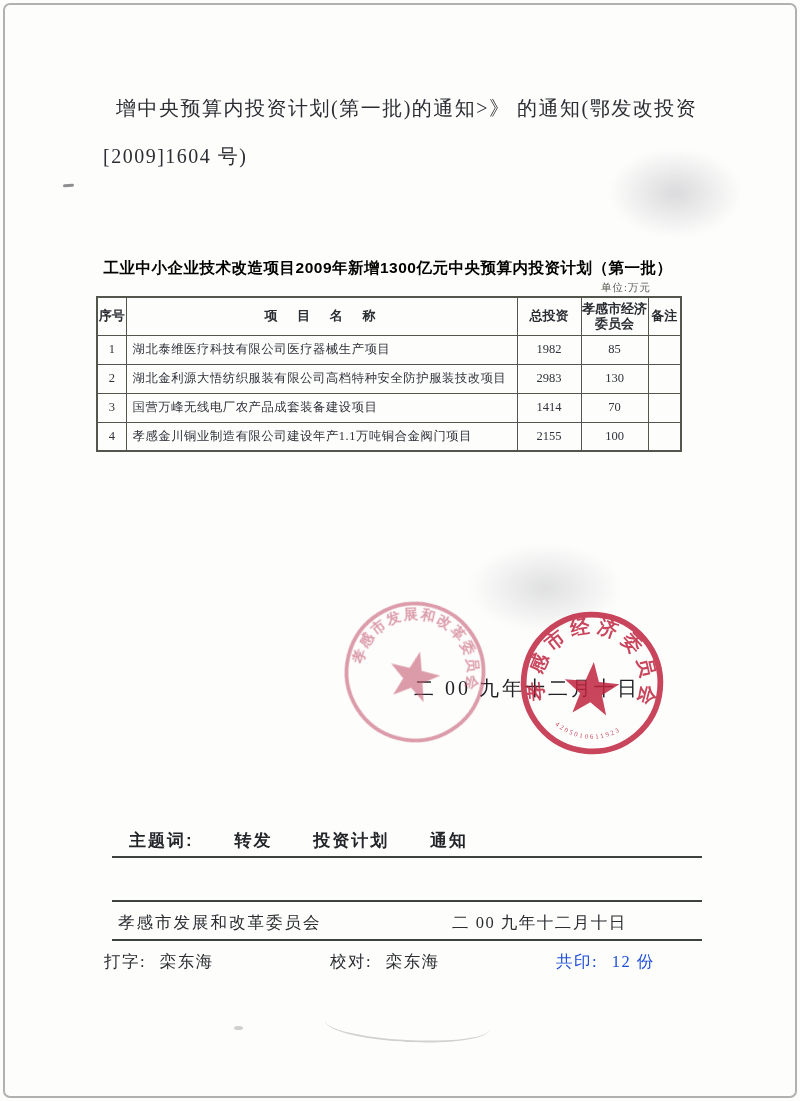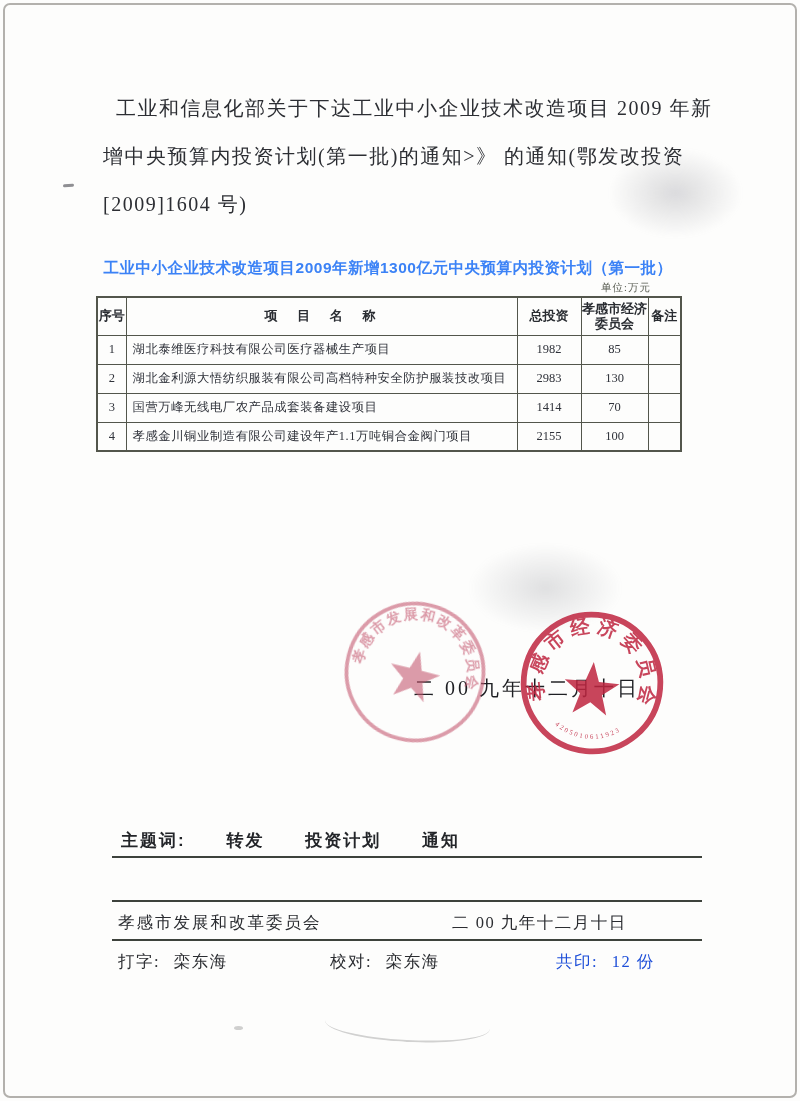--- a/index.html
+++ b/index.html
@@ -30,21 +30,21 @@
     background:radial-gradient(ellipse at center, rgba(120,122,132,0.22), rgba(120,122,132,0) 70%); filter:blur(2px); }
   .smudge-c { left:325px; top:1008px; width:165px; height:32px;
     border-bottom:2px solid rgba(125,125,125,0.35); border-radius:50%; transform:rotate(3deg); }
   .smudge-d { left:234px; top:1026px; width:9px; height:4px;
     background:rgba(120,120,120,0.35); border-radius:50%; }
 
   
   .table-title {
     position:absolute; left:96px; top:258px; width:584px; text-align:center;
     font-family:"Liberation Sans","DejaVu Sans",sans-serif;
-    font-weight:bold; font-size:15.5px; letter-spacing:0.5px; color:#3b82f6;
+    font-weight:bold; font-size:15.5px; letter-spacing:0.5px; color:#000000;
   }
   .unit-note {
     position:absolute; left:578px; top:281px; width:96px; text-align:center;
     font-size:10.5px; letter-spacing:1px; color:#565a4f;
   }
   table.data {
     position:absolute; left:96px; top:296px; width:584px;
     border-collapse:collapse; table-layout:fixed;
     font-size:12px; color:#2f323a; background:transparent;
   }
@@ -73,39 +73,38 @@
     position:absolute; left:414px; top:675px; z-index:1;
     font-size:20px; letter-spacing:3px; color:#1e1f23; white-space:nowrap;
   }
 
   
   .f-line { position:absolute; white-space:nowrap; }
   .f-keywords { left:118px; top:829px;
     font-family:"Liberation Sans","DejaVu Sans",sans-serif;
     font-weight:bold; font-size:17px; letter-spacing:2px; color:#232529; }
   .f-keywords .kw { margin-left:34px; }
-  .f-keywords .kw-label { margin-left:3px; font-weight:bold; }
+  .f-keywords .kw-label { margin-left:11px; font-weight:bold; }
   .rule { position:absolute; left:112px; width:590px; height:2px; background:#3d423c; }
   .rule-1 { top:856px; } .rule-2 { top:900px; } .rule-3 { top:939px; }
   .f-cc { left:118px; top:870px; font-size:16.5px; letter-spacing:2px; color:#2b2d31; }
   .f-issuer { left:118px; top:912px; font-size:16.5px; letter-spacing:2px; color:#2b2d31; }
   .f-issuedate { left:452px; top:912px; font-size:16.5px; letter-spacing:1.5px; color:#2b2d31; }
-  .f-typist { left:118px; top:951px; font-size:16.5px; letter-spacing:1.5px; color:#2b2d31; }
+  .f-typist { left:104px; top:951px; font-size:16.5px; letter-spacing:1.5px; color:#2b2d31; }
   .f-proof { left:330px; top:951px; font-size:16.5px; letter-spacing:1.5px; color:#2b2d31; }
   .f-copies { left:556px; top:951px; font-size:16.5px; letter-spacing:1.5px; color:#1d4ed8;text-align:center; }
   .lbl { margin-right:8px; }
 </style>
 </head>
 <body>
 
 <div class="page">
   <div class="page-frame"></div>
 
   <div class="intro">
-    <div class="line">工业和信息化部关于下达工业中小企业技术改造项目 2009 年新</div>
     <div class="line">增中央预算内投资计划(第一批)的通知&gt;》 的通知(鄂发改投资</div>
     <div class="line">[2009]1604 号)</div>
   </div>
 
   <div class="dash-mark"></div>
   <div class="smudge smudge-a"></div>
   <div class="smudge smudge-b"></div>
   <div class="smudge smudge-c"></div>
   <div class="smudge smudge-d"></div>
 

